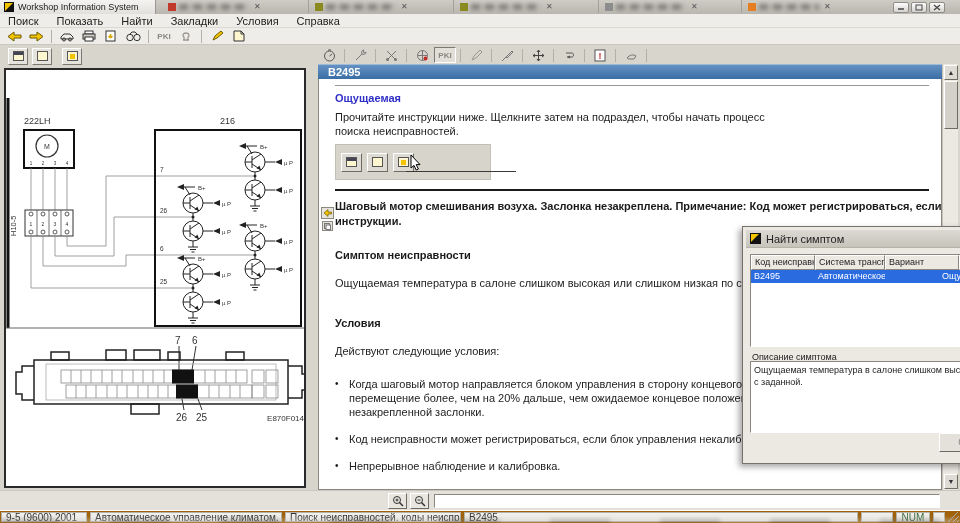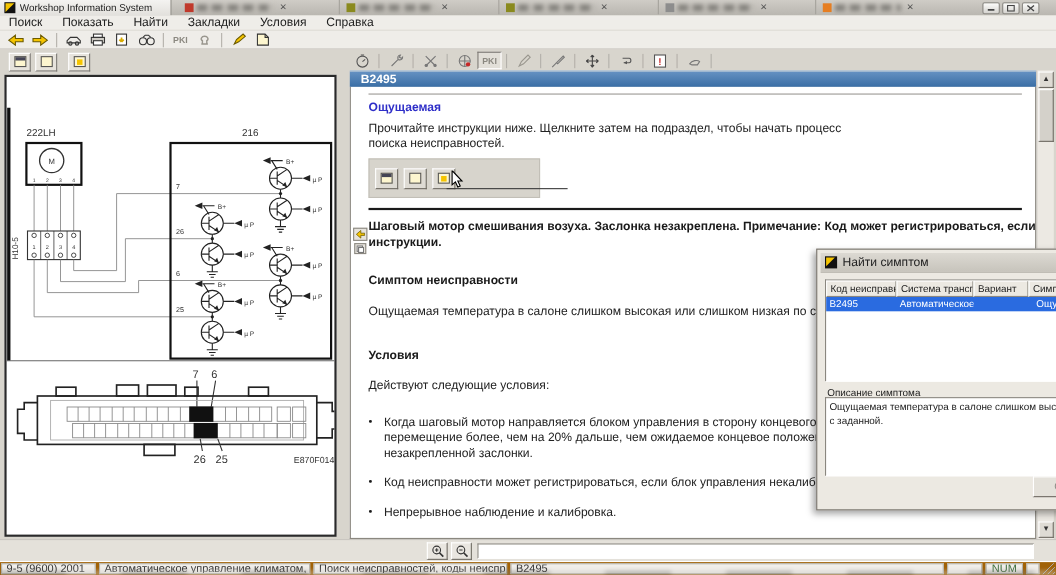--- a/index.html
+++ b/index.html
@@ -555,21 +555,21 @@
 
 <div class="dialog">
   <div class="dlg-title">
     <span class="wis-ico" style="width:11px;height:11px;"></span>
     <span class="txt">Найти симптом</span>
   </div>
   <div class="dlg-table">
     <div class="thead">
       <div class="th" style="width:64px;">Код неисправн...</div>
       <div class="th" style="width:70px;">Система трансп...</div>
-      <div class="th" style="width:50px;">Вариант</div>
+      <div class="th" style="width:74px;">Вариант</div>
       <div class="th" style="width:214px;">Симптом</div>
     </div>
     <div class="trow">
       <div class="td" style="width:64px;">B2495</div>
       <div class="td" style="width:70px;">Автоматическое...</div>
       <div class="td" style="width:54px;"></div>
       <div class="td" style="width:214px;">Ощущаемая температура в салоне слишком высокая или слишком низкая</div>
     </div>
   </div>
   <div class="dlg-label">Описание симптома</div>

